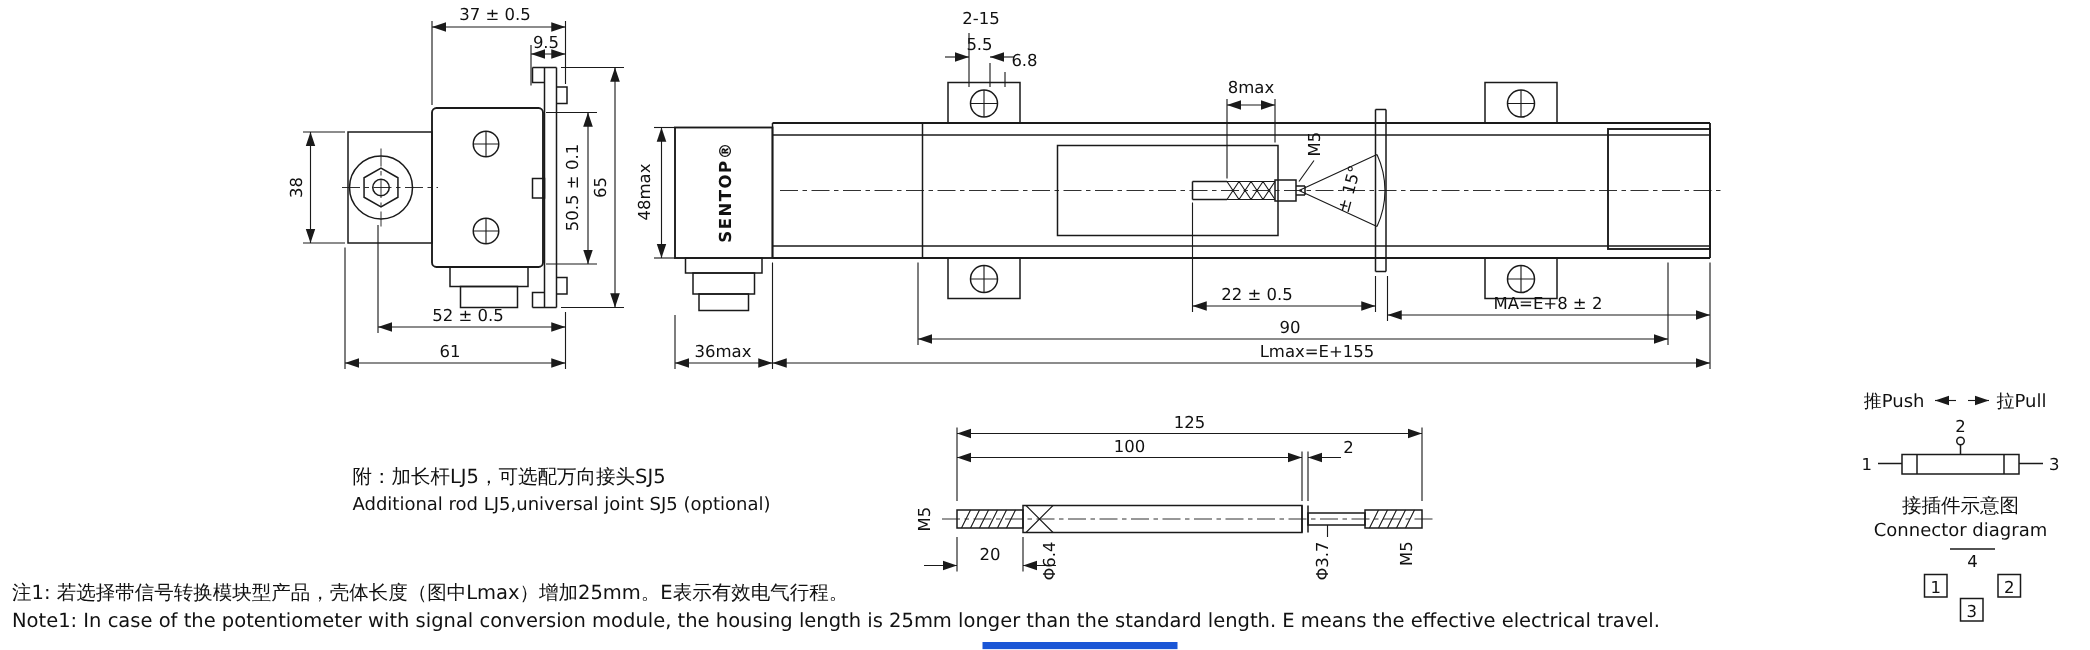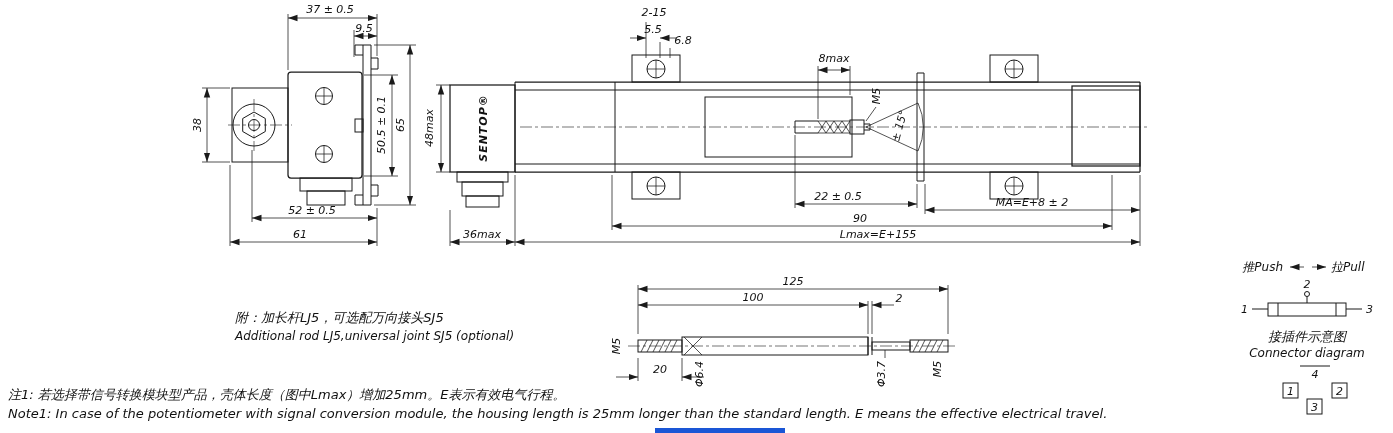--- a/index.html
+++ b/index.html
@@ -1,17 +1,17 @@
 <!DOCTYPE html>
 <html><head>
 <meta charset="utf-8">
 <style>
   html,body{margin:0;padding:0;background:#fff;}
   .stage{position:relative;width:1393px;height:433px;background:#fff;overflow:hidden;
-         font-family:"DejaVu Sans","Liberation Sans",sans-serif;font-style:italic;}
+         font-family:"DejaVu Sans","Liberation Sans",sans-serif;}
   svg{display:block}
   .o{stroke:#1a1a1a;fill:none;stroke-width:1.25}
   .ol{stroke:#1a1a1a;fill:none;stroke-width:1}
   .d{stroke:#1a1a1a;fill:none;stroke-width:.75}
   .cl{stroke:#1a1a1a;fill:none;stroke-width:.6;stroke-dasharray:12 3 3 3}
   text{fill:#111;font-family:"DejaVu Sans","Liberation Sans",sans-serif;}
   .t11{font-size:11px}
   .t12{font-size:12px}
   .t13{font-size:13px}
   .mid{text-anchor:middle}

